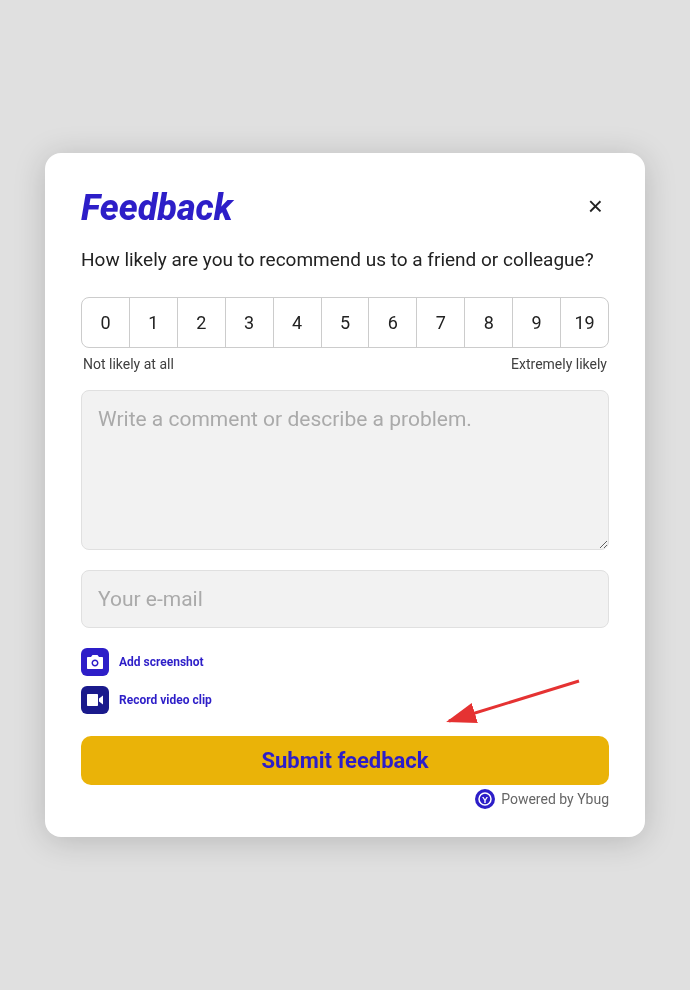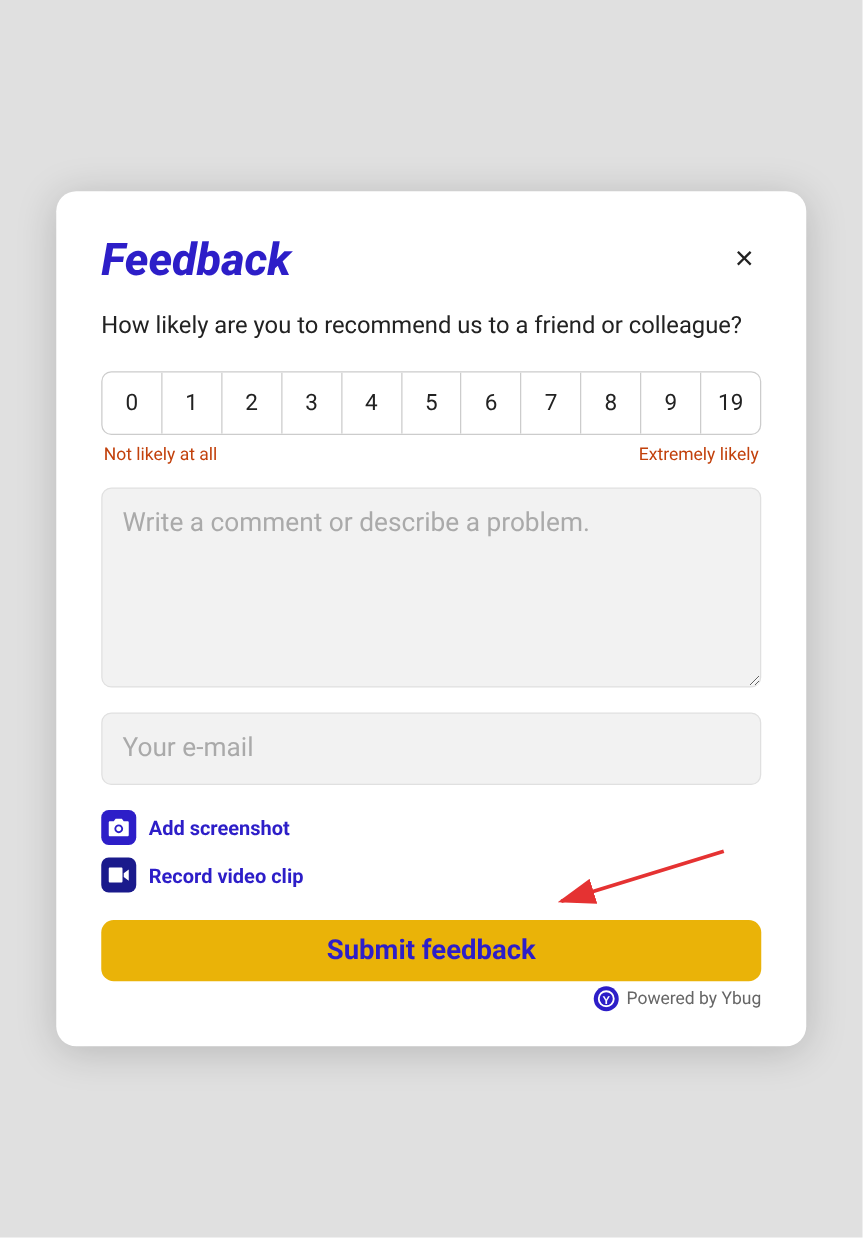--- a/index.html
+++ b/index.html
@@ -85,21 +85,21 @@
     }
 
     .nps-item:last-child {
       border-right: none;
     }
 
     .nps-labels {
       display: flex;
       justify-content: space-between;
       font-size: 14px;
-      color: #c2410c;
+      color: #404040;
       padding: 0 2px;
     }
 
     .comment-textarea {
       width: 100%;
       height: 160px;
       background: #f2f2f2;
       border: 1.5px solid #e0e0e0;
       border-radius: 8px;
       padding: 16px;
@@ -142,21 +142,21 @@
     .action-link {
       display: flex;
       align-items: center;
       gap: 10px;
       cursor: pointer;
       text-decoration: none;
       width: fit-content;
     }
 
     .action-link-label {
-      font-size: 16px;
+      font-size: 12px;
       font-weight: 700;
       color: #2d1ec8;
     }
 
     .action-icon {
       width: 28px;
       height: 28px;
       background: #2d1ec8;
       border-radius: 6px;
       display: flex;

